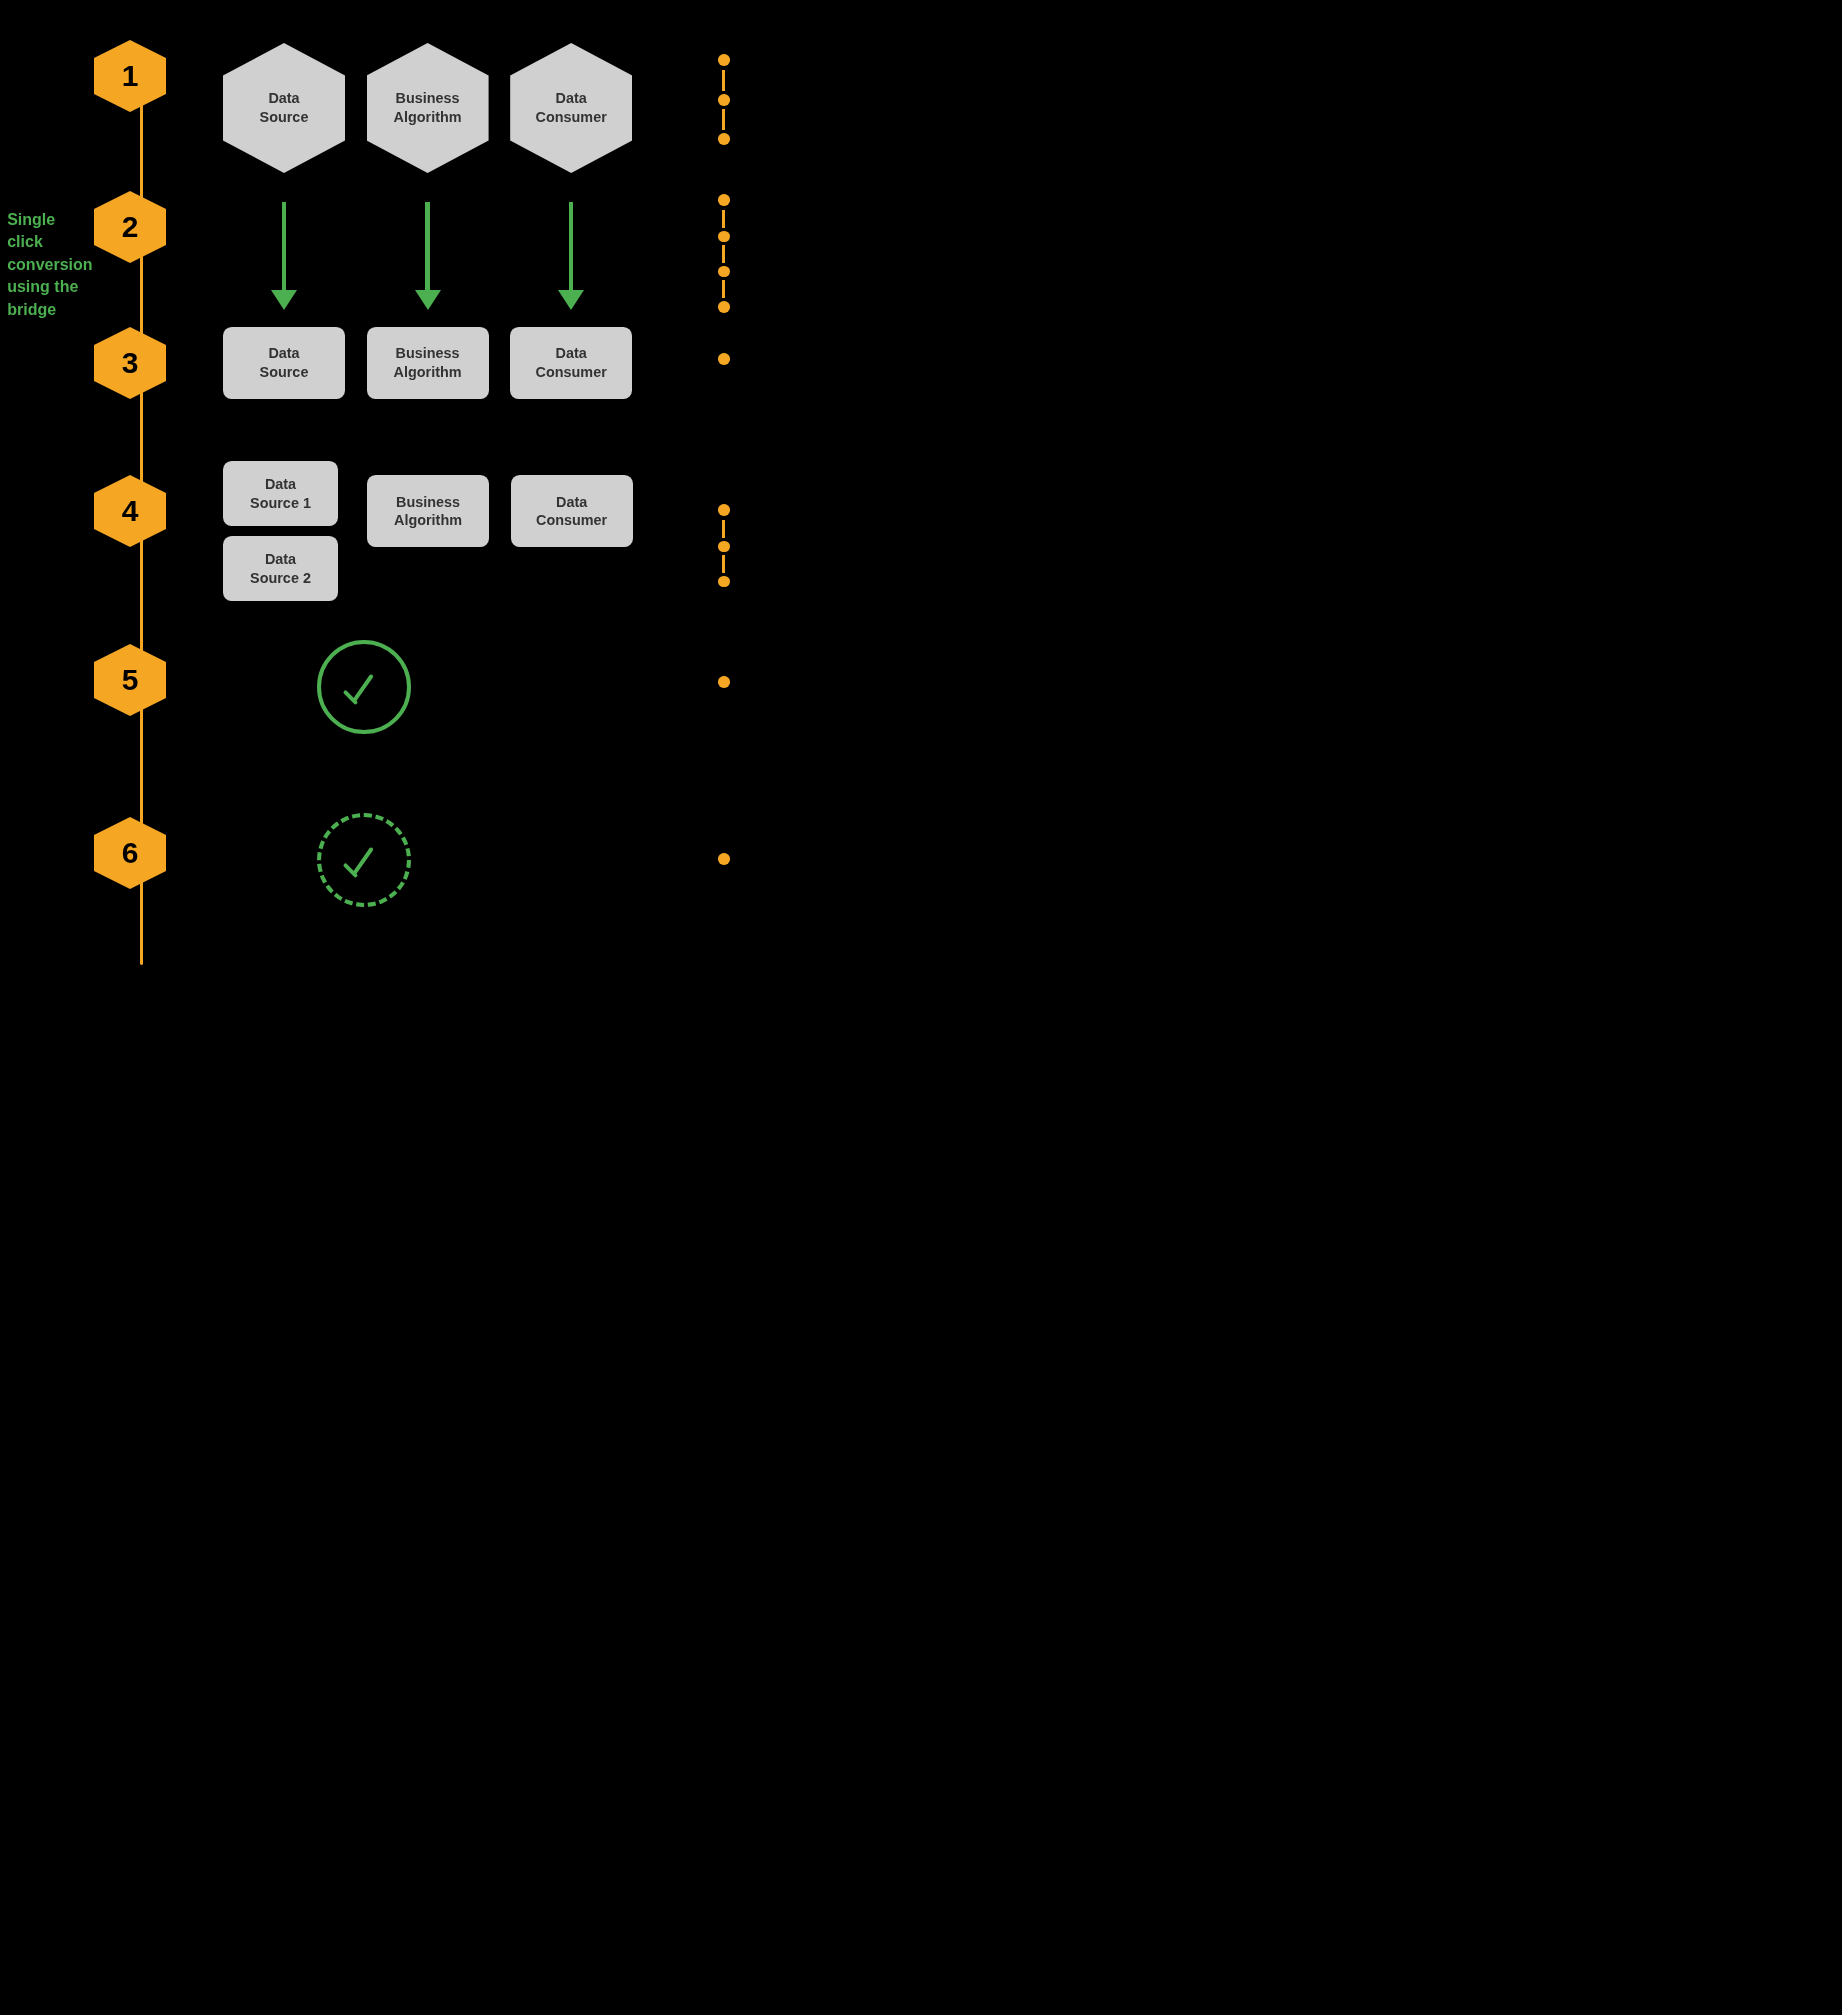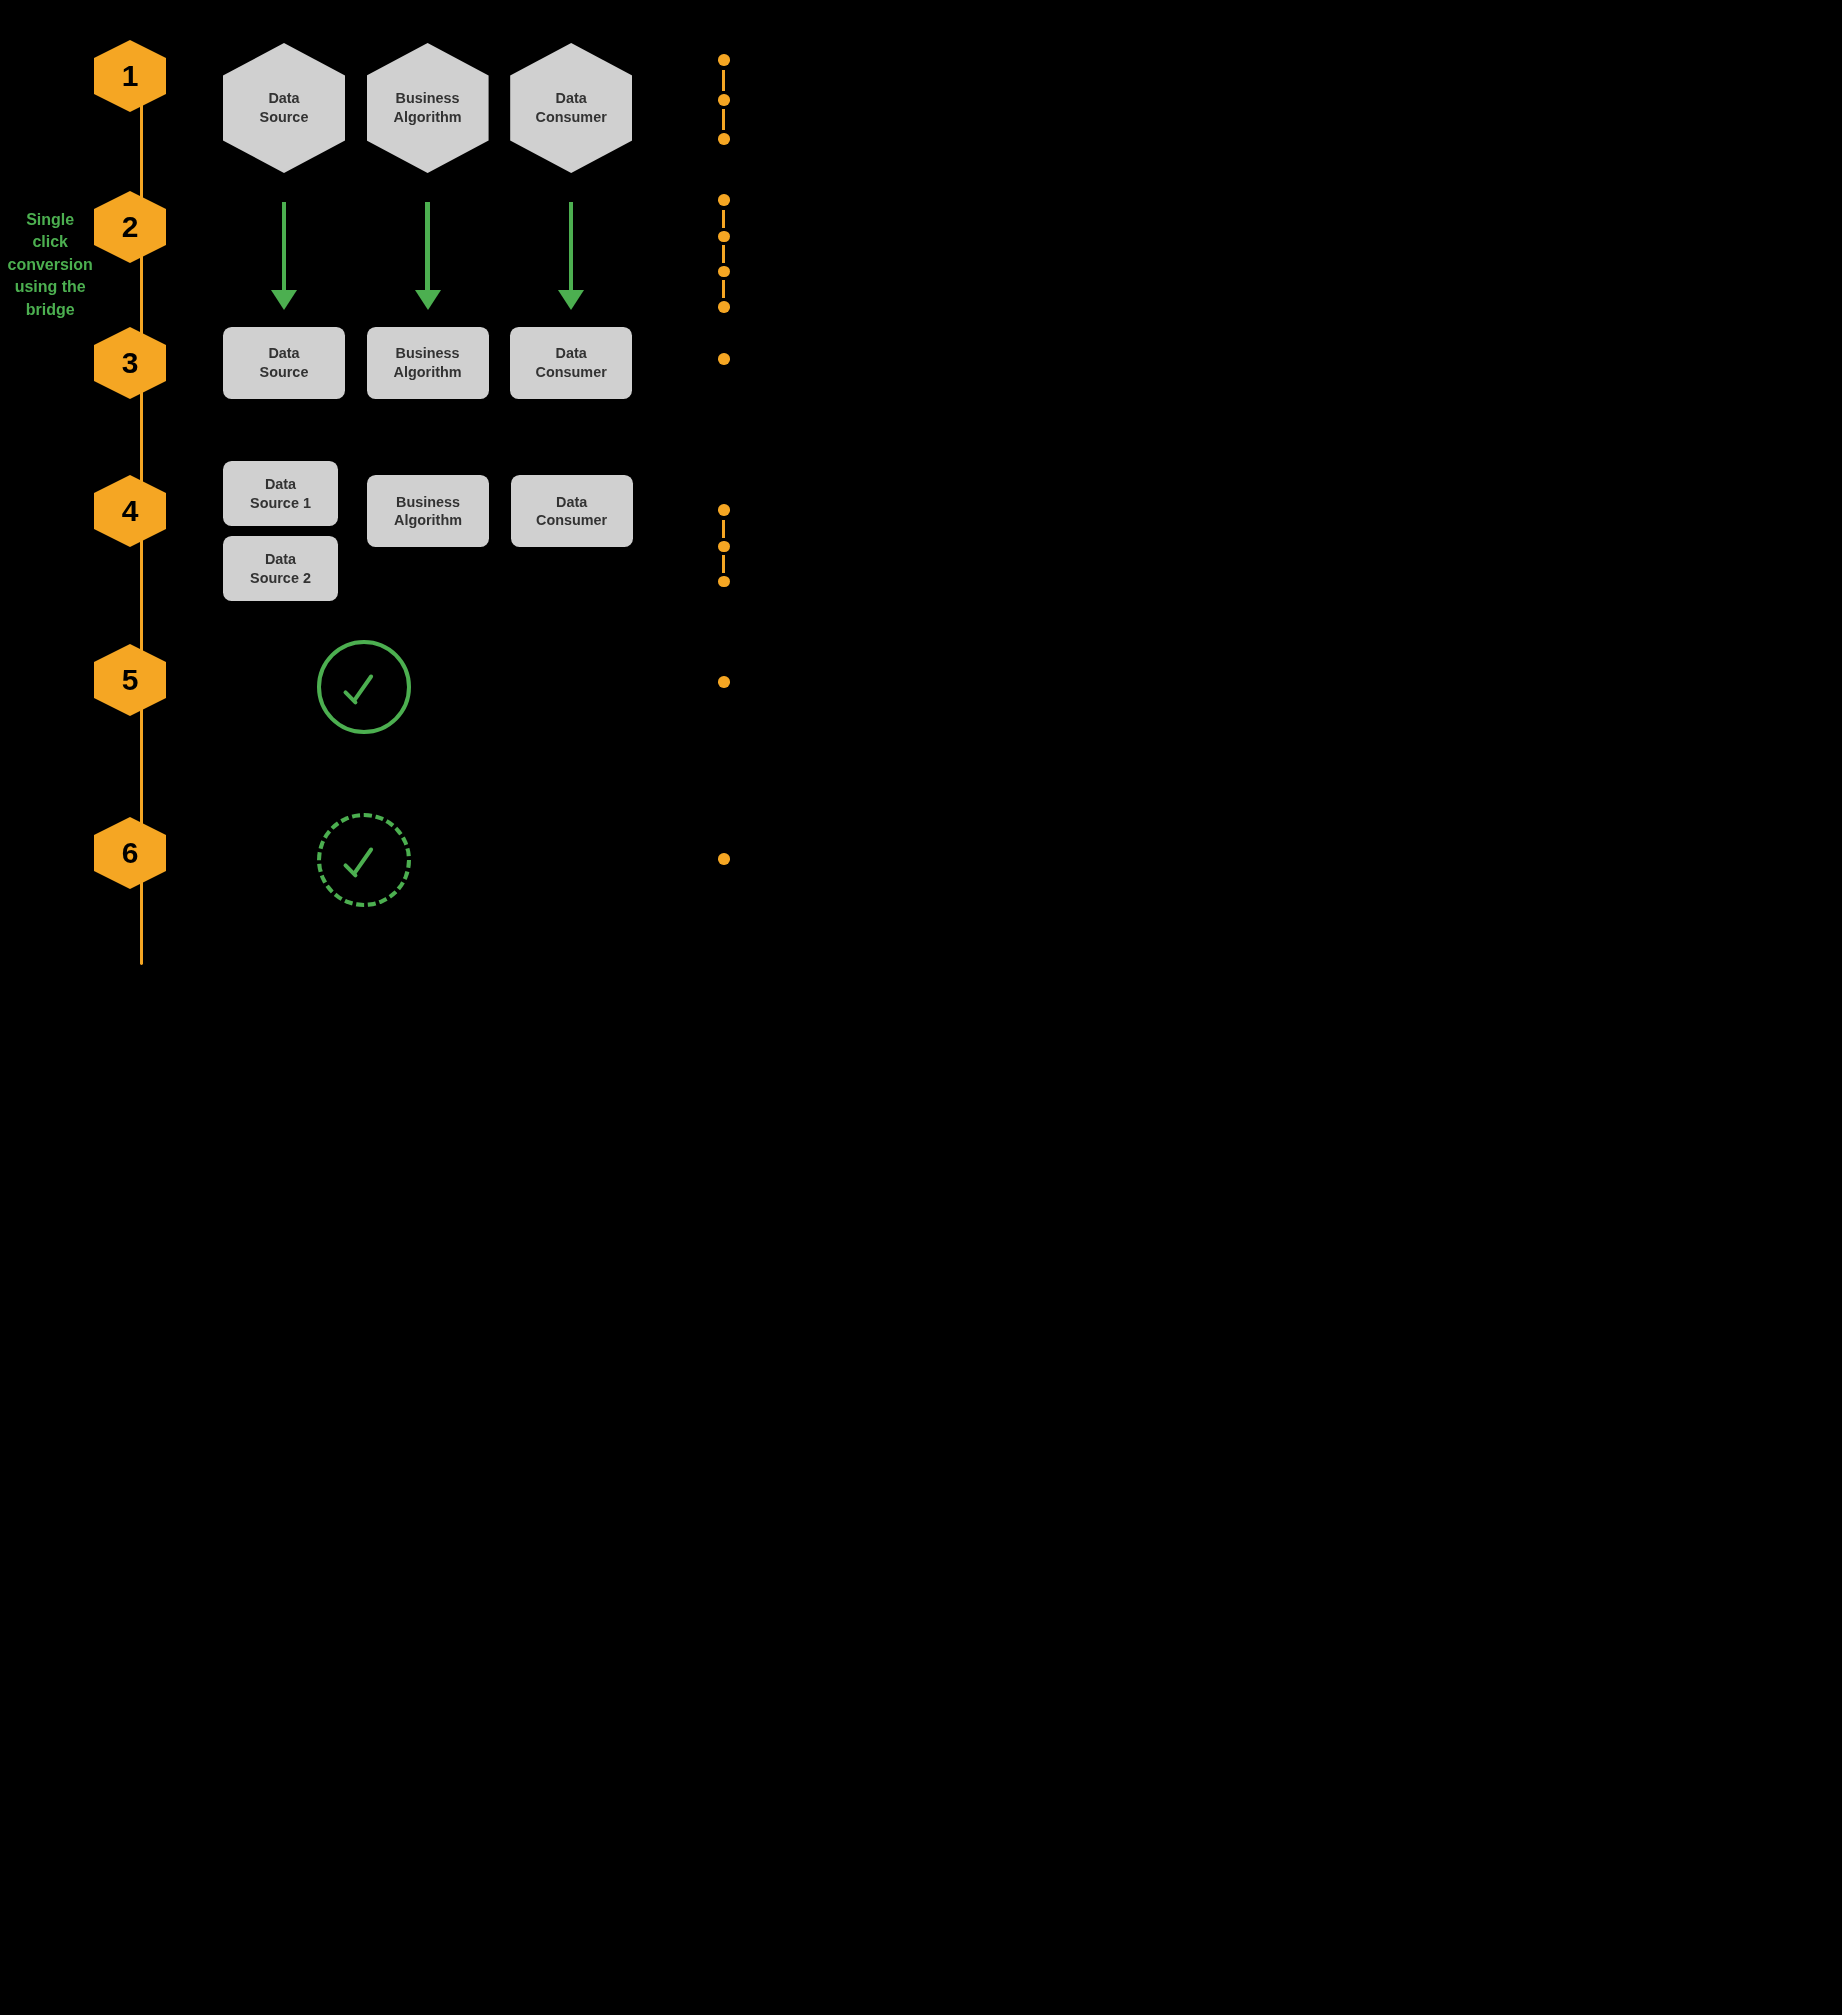--- a/index.html
+++ b/index.html
@@ -65,21 +65,20 @@
     .step-6 { top: 817px; }
 
     
     .side-label {
       position: absolute;
       left: 7.2px;
       top: 209px;
       color: #4caf50;
       font-size: 16px;
       font-weight: bold;
-      text-align: center;
       line-height: 1.4;
       width: 86px;
     }
 
     
     .hex-shape {
       background: #d0d0d0;
       clip-path: polygon(50% 0%, 100% 25%, 100% 75%, 50% 100%, 0% 75%, 0% 25%);
       display: flex;
       align-items: center;

